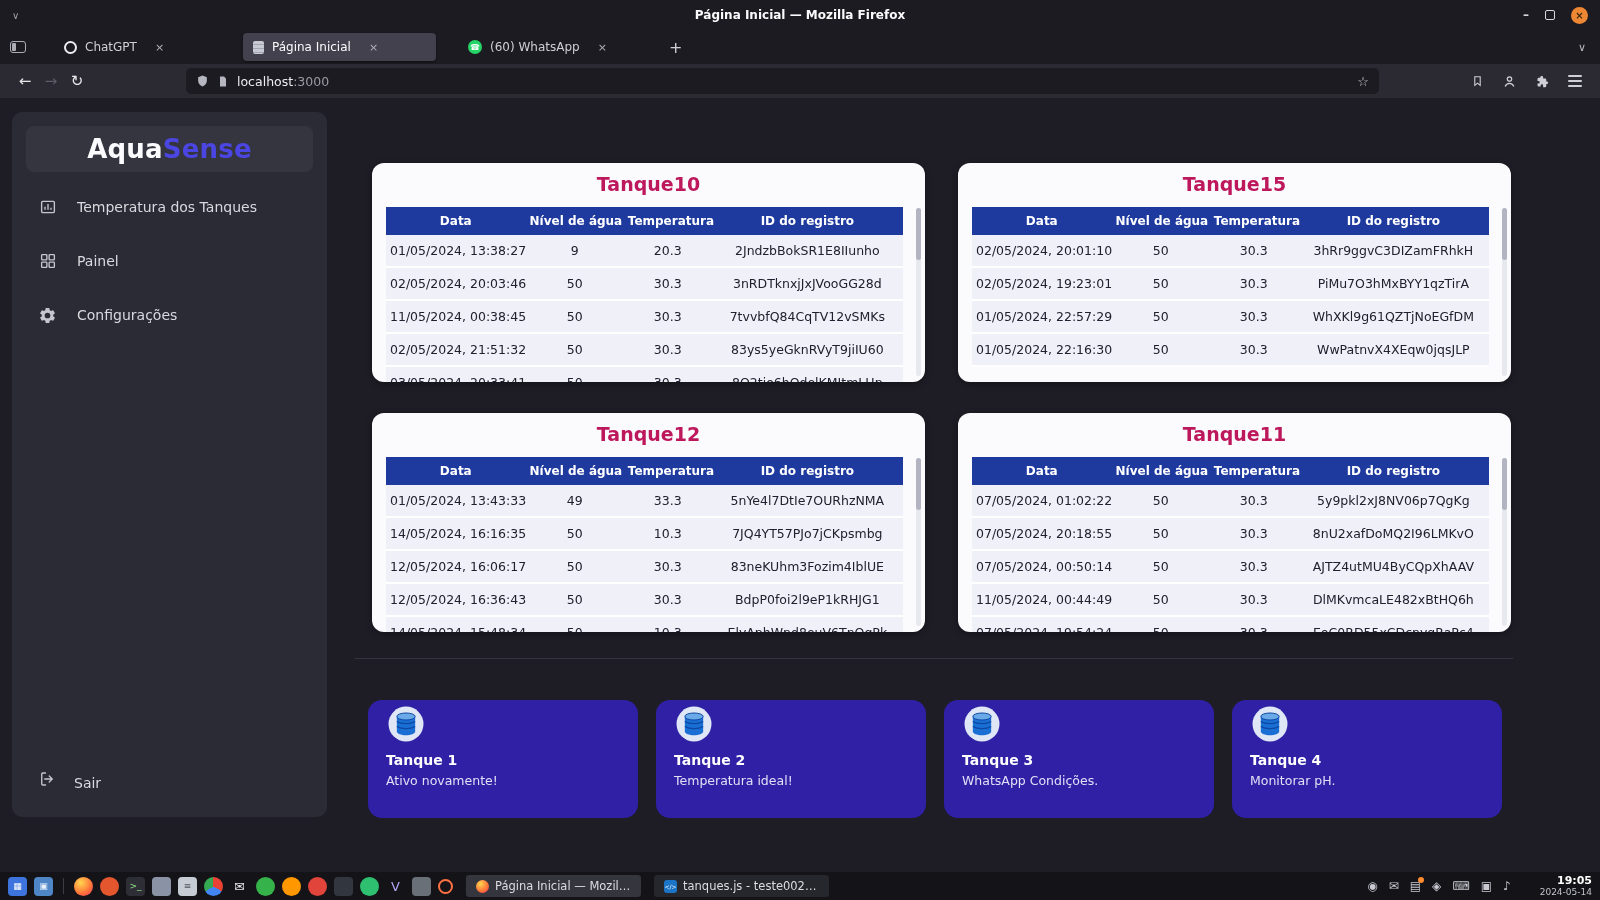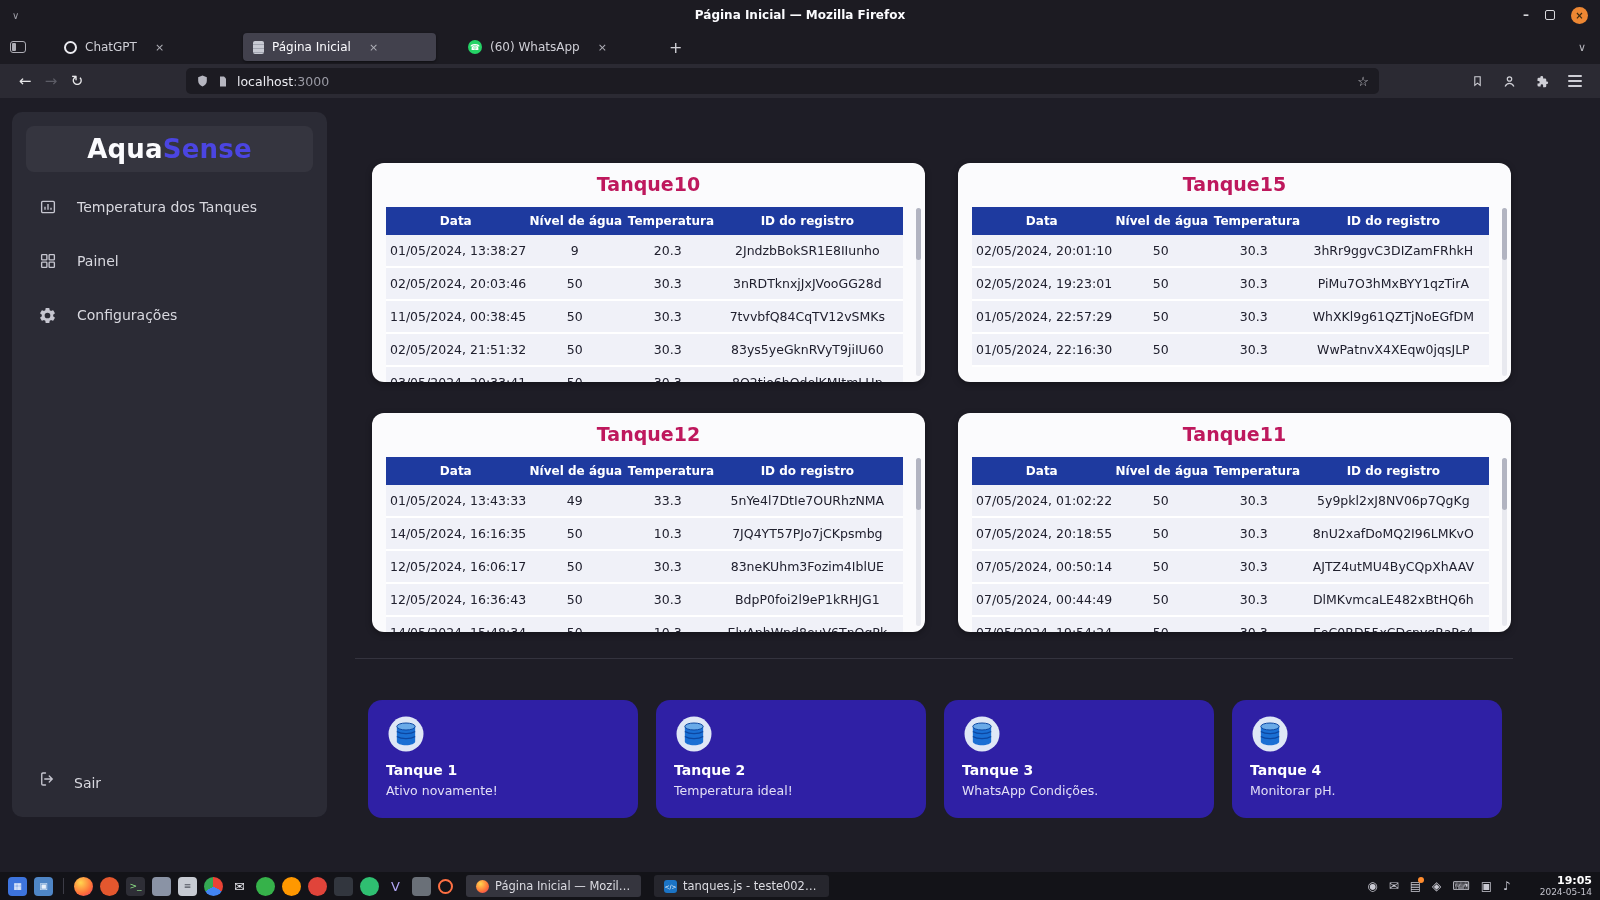--- a/index.html
+++ b/index.html
@@ -109,21 +109,21 @@
   .tank-table th:nth-child(3), .tank-table td:nth-child(3) { width:17%; }
   .tank-table th:nth-child(4), .tank-table td:nth-child(4) { width:37%; }
   .card-sb { position:absolute; right:4px; top:45px; bottom:6px; width:5px; background:#e8e9ef; border-radius:3px; }
   .card-sb-thumb { position:absolute; top:0; left:0; width:5px; height:52px; background:#b2b4c1; border-radius:3px; }
 
   .section-divider { position:absolute; left:355px; top:658px; width:1158px; height:1px; background:#34333e; }
 
   .status-row { position:absolute; left:368px; top:700px; display:flex; gap:18px; }
   .status-card {
     width:270px; height:118px; background:var(--indigo,#2f20a5); border-radius:14px;
-    padding:14px 18px; color:#fff;
+    padding:4px 18px; color:#fff;
   }
   .status-name { font-size:14px; font-weight:bold; margin-top:4px; }
   .status-text { font-size:12.5px; color:#e2dff6; margin-top:5px; }
 
   
   .taskbar {
     position:absolute; left:0; bottom:0; width:1600px; height:28px;
     background:#131318; display:flex; align-items:center; padding:0 8px; gap:7px;
   }
   .launchers { display:flex; align-items:center; gap:7px; }
@@ -445,21 +445,21 @@
             <td>30.3</td>
             <td>8nU2xafDoMQ2I96LMKvO</td>
           </tr>
           <tr>
             <td>07/05/2024, 00:50:14</td>
             <td>50</td>
             <td>30.3</td>
             <td>AJTZ4utMU4ByCQpXhAAV</td>
           </tr>
           <tr>
-            <td>07/05/2024, 00:44:49</td>
+            <td>11/05/2024, 00:44:49</td>
             <td>50</td>
             <td>30.3</td>
             <td>DlMKvmcaLE482xBtHQ6h</td>
           </tr>
           <tr>
             <td>07/05/2024, 19:54:24</td>
             <td>50</td>
             <td>30.3</td>
             <td>EeC0RD55xCDcnygRaPc4</td>
           </tr>

